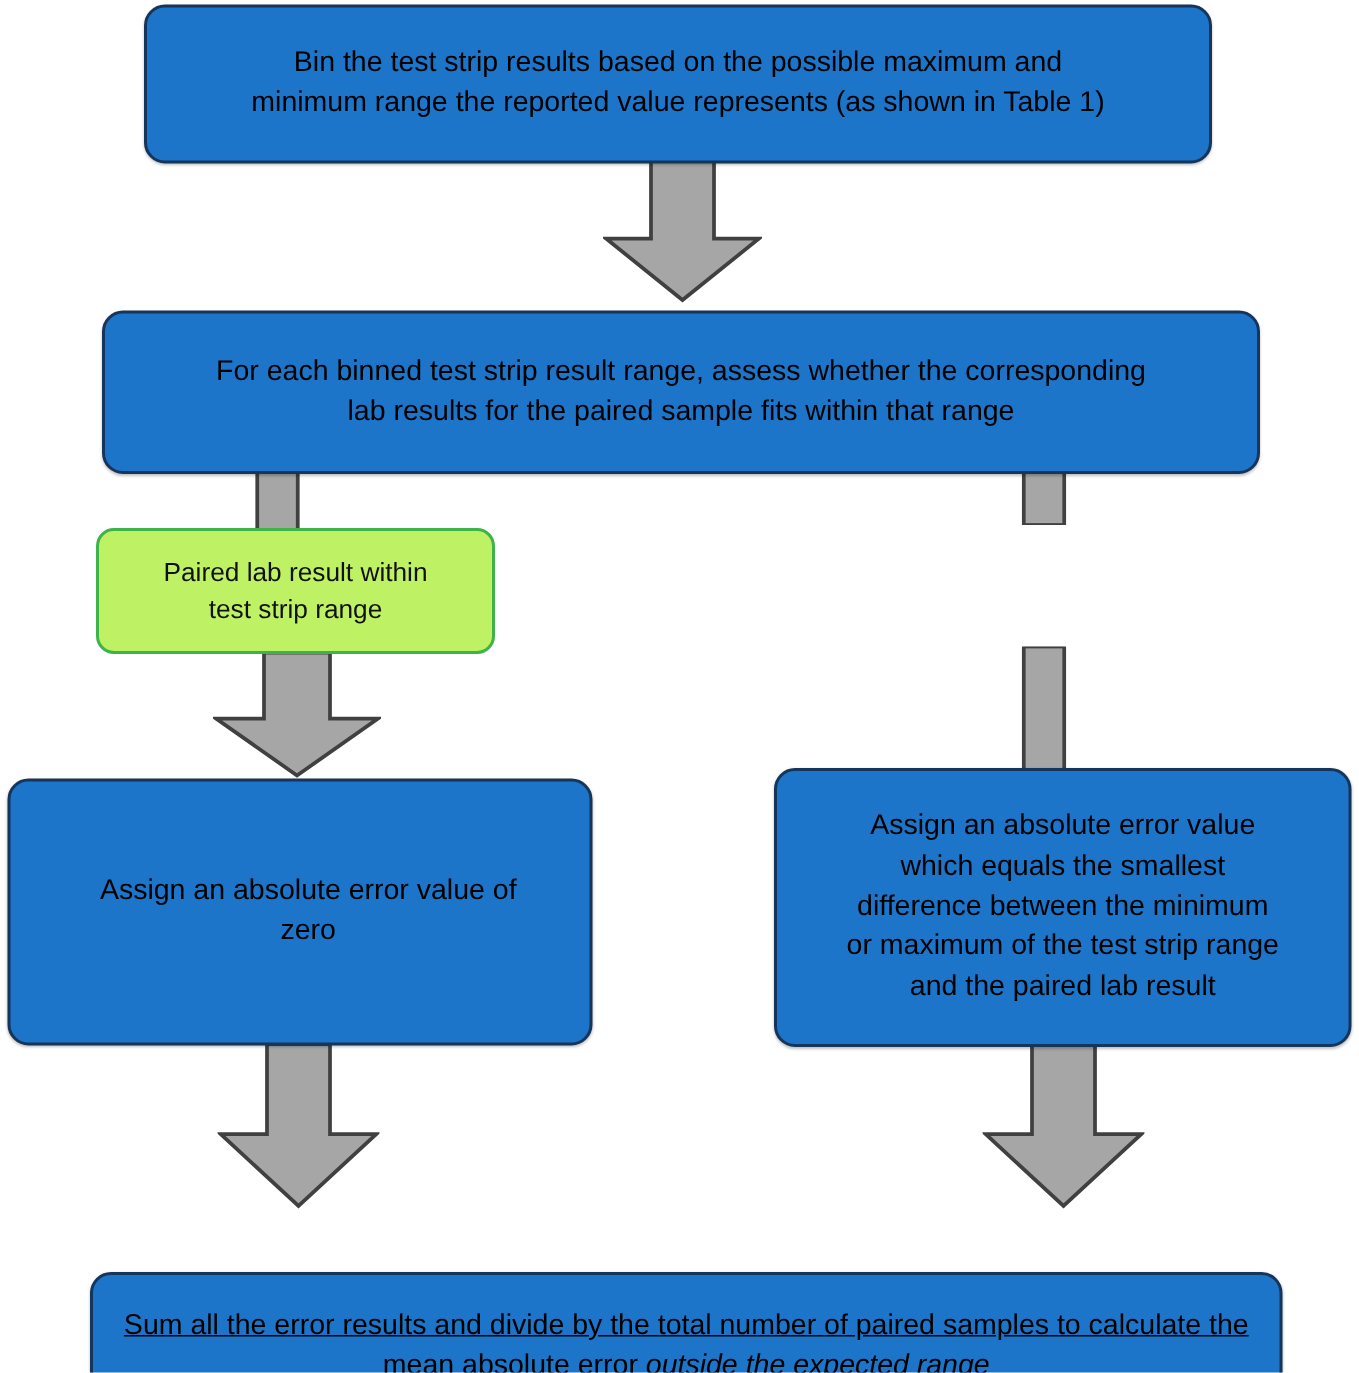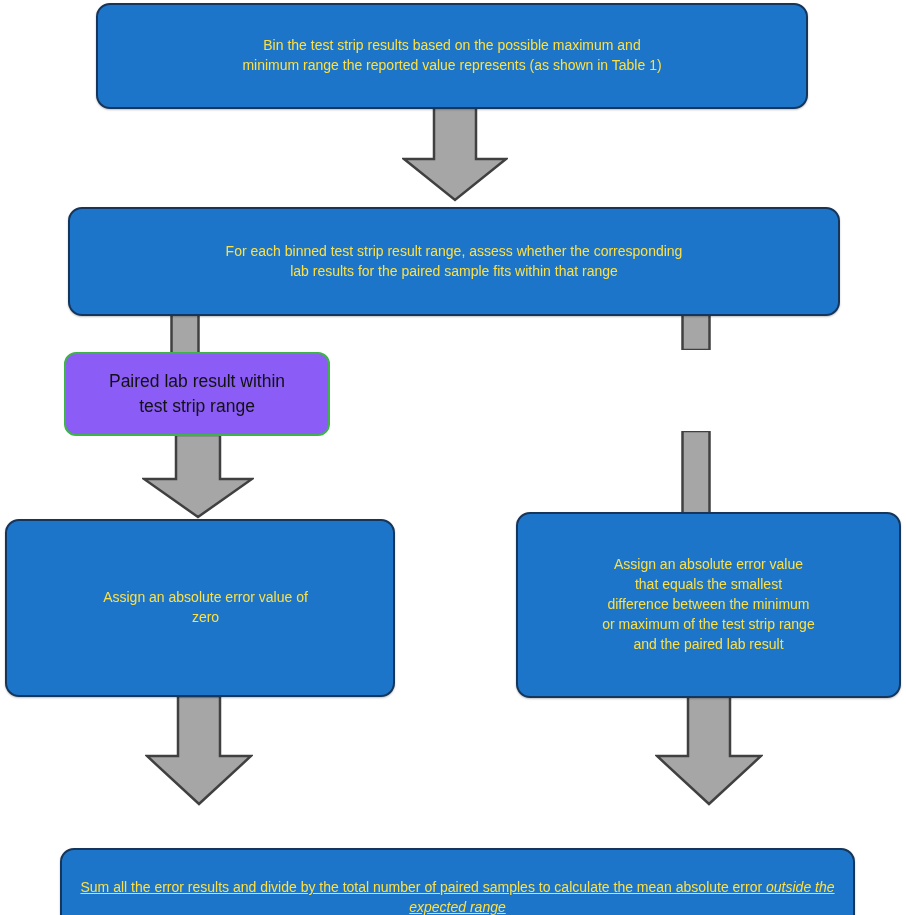--- a/index.html
+++ b/index.html
@@ -26,26 +26,26 @@
     display: flex;
     align-items: center;
     justify-content: center;
     text-align: center;
     line-height: 1.42;
   }
   .node-blue {
     background: #1C75C9;
     border: 2px solid #16355A;
     border-radius: 14px;
-    color: #fde047;
-    font-size: 14px;
+    color: #000000;
+    font-size: 19px;
     box-shadow: 0 1px 2px rgba(0,0,0,0.25);
   }
   .node-green {
-    background: #8b5cf6;
+    background: #bef264;
     border: 2.5px solid #3EB34A;
     border-radius: 12px;
     color: #111111;
     font-size: 17.5px;
   }
   .node .label {
     display: block;
     padding: 0 16px;
     white-space: pre-line;
   }
@@ -127,21 +127,21 @@
   </div>
 
 
   <div id="node-zero" class="node node-blue">
     <span class="label">Assign an absolute error value of
 zero</span>
   </div>
 
   <div id="node-smallest" class="node node-blue">
     <span class="label">Assign an absolute error value
-that equals the smallest
+which equals the smallest
 difference between the minimum
 or maximum of the test strip range
 and the paired lab result</span>
   </div>
 
   <div id="node-sum" class="node node-blue">
     <span class="label"><span>Sum all the error results and divide by the total number of paired samples to calculate the mean absolute error </span><em>outside the expected range</em></span>
   </div>
 
 </div>

